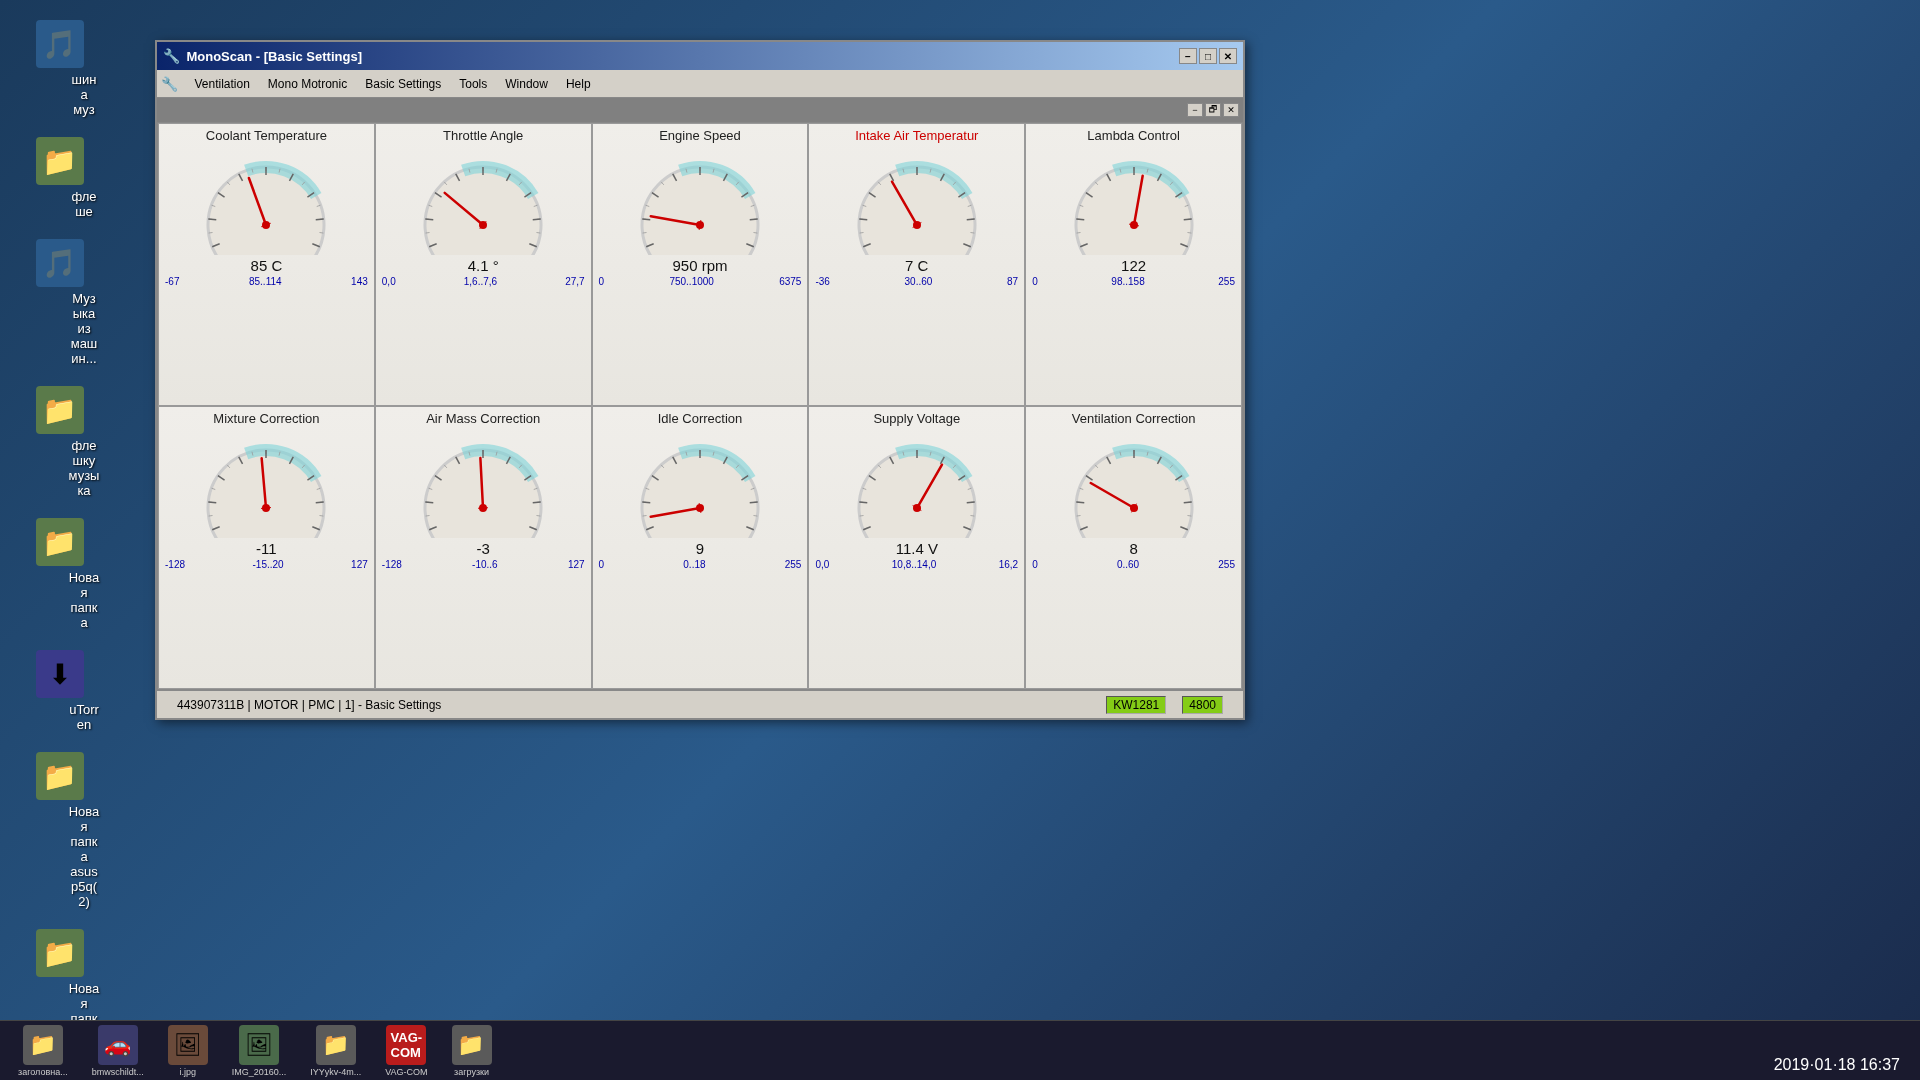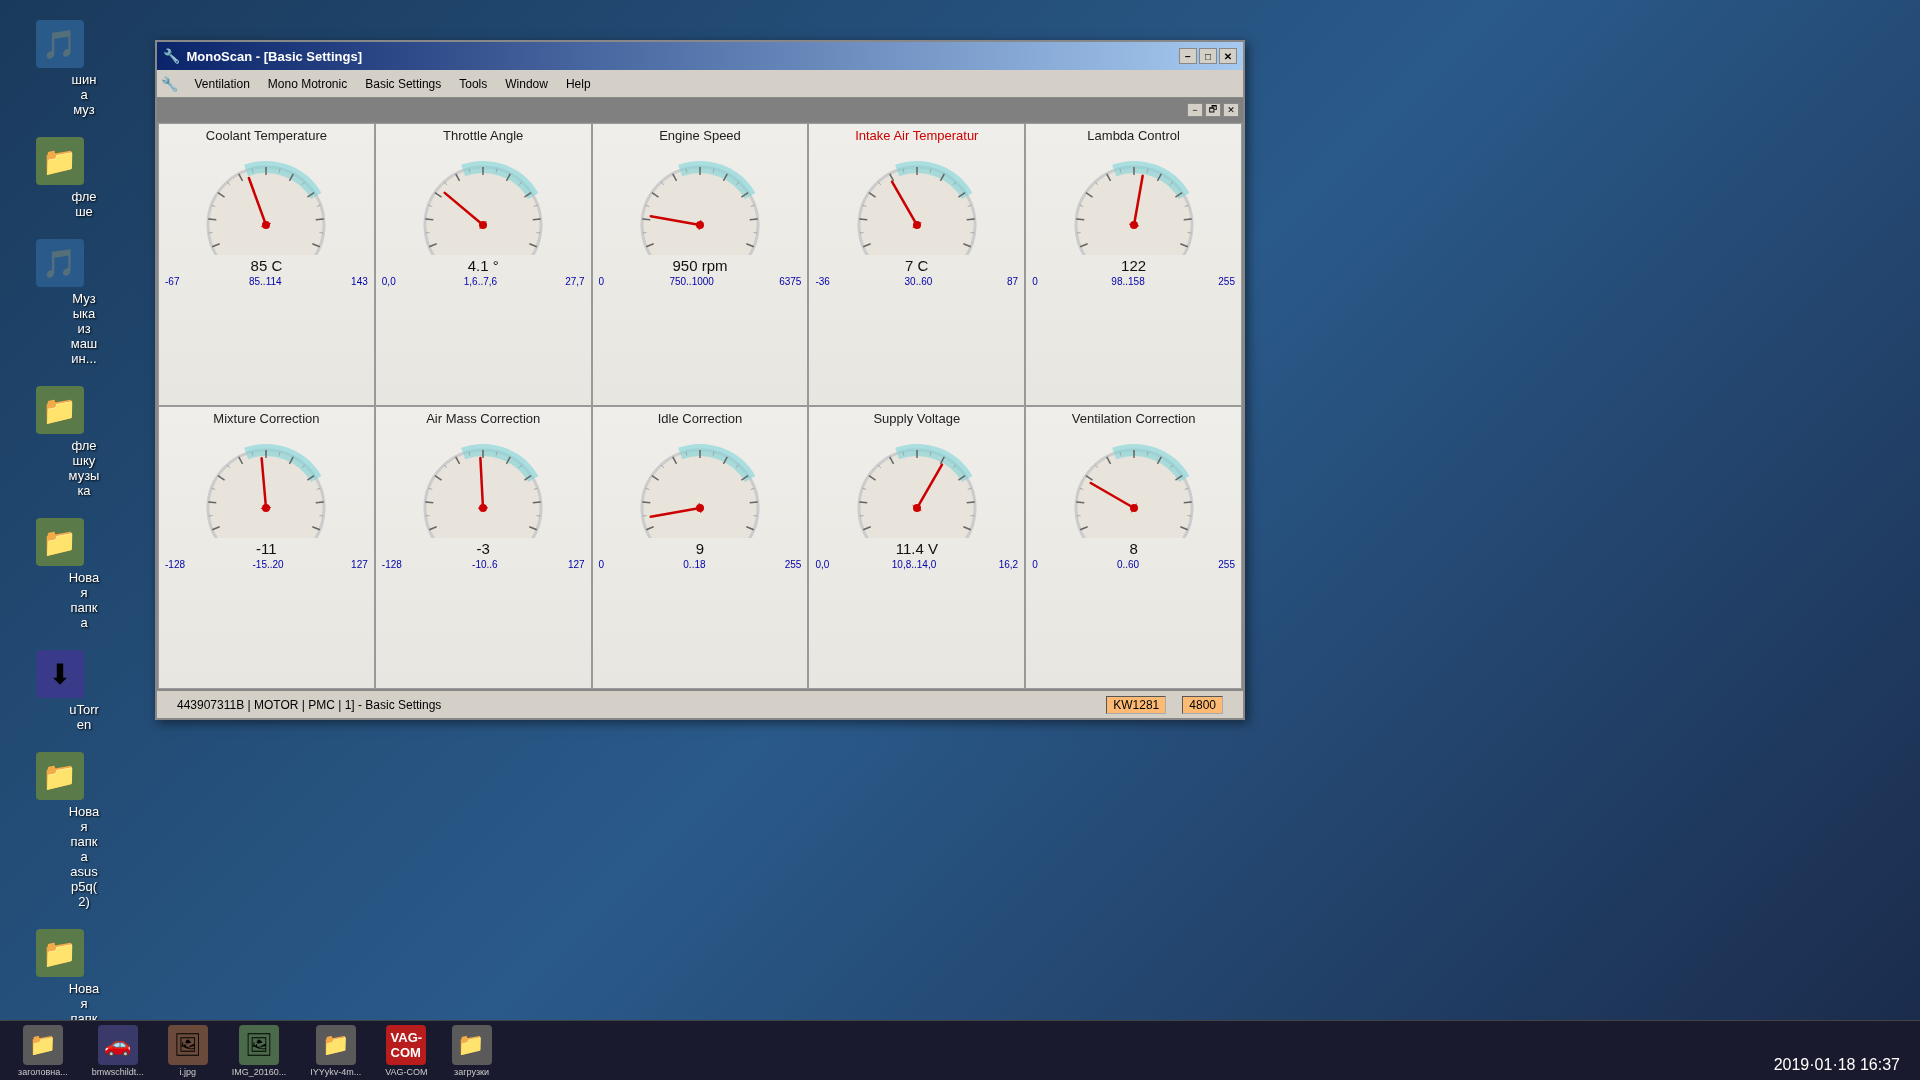--- a/index.html
+++ b/index.html
@@ -305,21 +305,21 @@
     }
 
     .status-right {
       display: flex;
       gap: 16px;
     }
 
     .status-item {
       padding: 1px 6px;
       border: 1px inset #aaa;
-      background: #fdba74;
+      background: #84cc16;
     }
   </style>
 </head>
 <body>
 
 <div class="desktop">
 
   <div class="desktop-icons">
     <div class="desktop-icon">
       <div class="desktop-icon-img" style="background:#2a5a8a">🎵</div>

